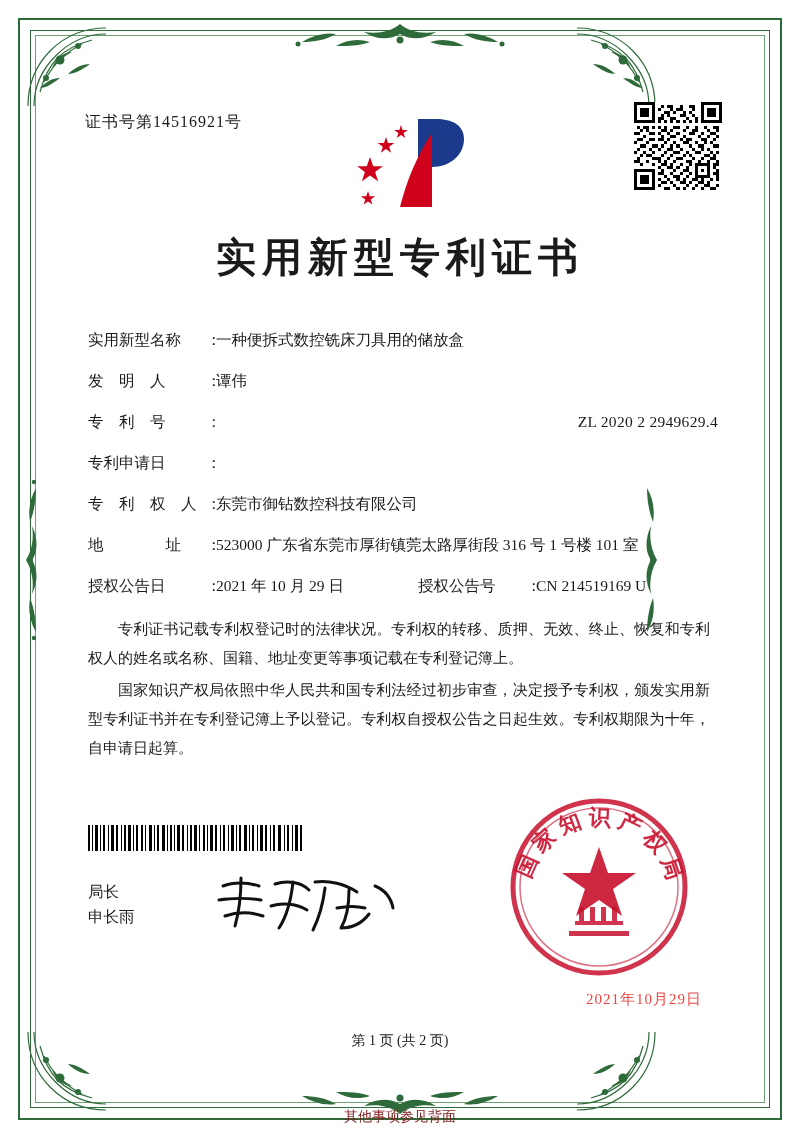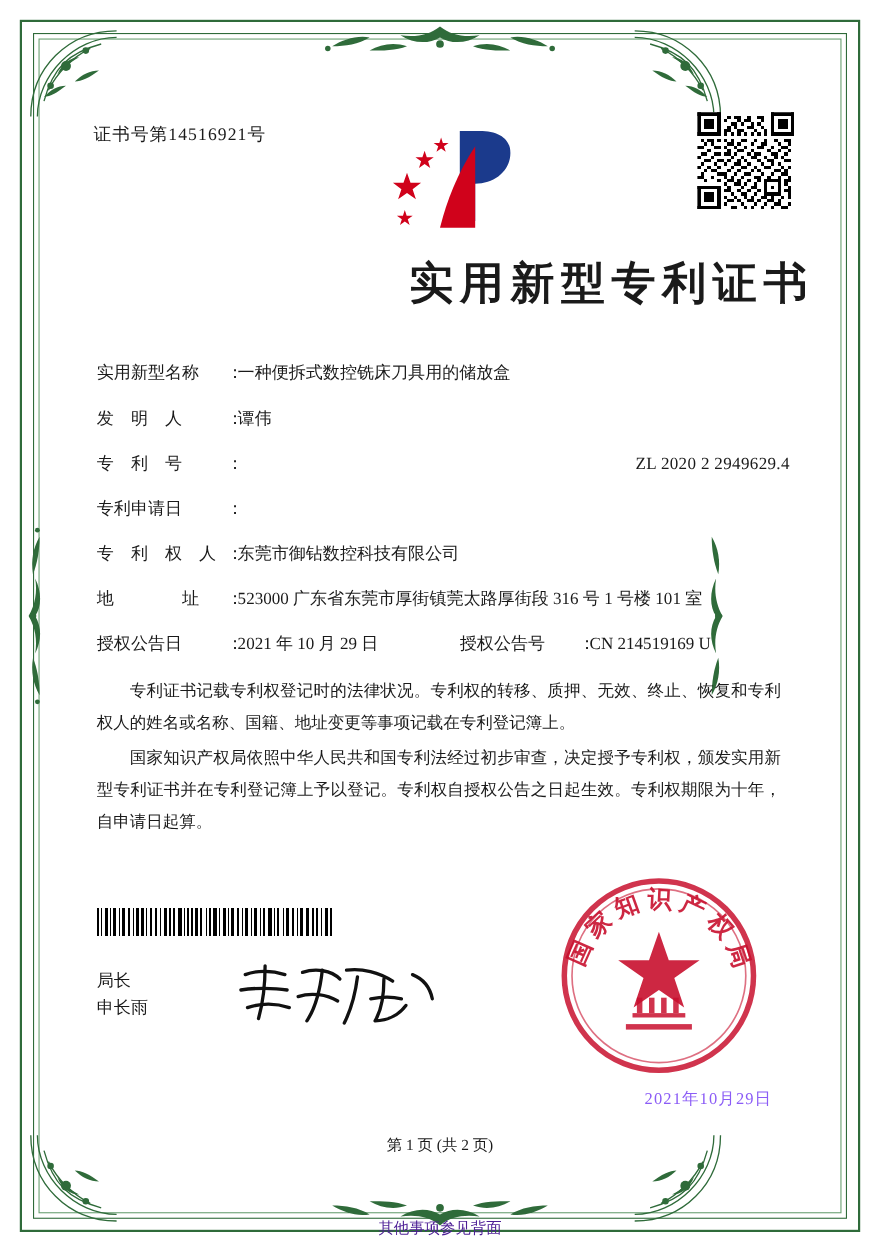--- a/index.html
+++ b/index.html
@@ -84,21 +84,21 @@
     position: absolute;
     right: 18px; top: 42px;
     width: 88px; height: 88px;
   }
   .qr svg { display: block; }
 
   .doc-title {
     position: absolute;
     left: 0; top: 170px;
     width: 680px;
-    text-align: right;
+    text-align: center;
     font-size: 40px;
     font-weight: bold;
     letter-spacing: 6px;
     font-family: "Liberation Serif", "DejaVu Serif", serif;
   }
 
   
   .fields {
     position: absolute;
     left: 28px; top: 268px;
@@ -159,39 +159,39 @@
   
   .seal {
     position: absolute;
     right: 48px; top: 735px;
     width: 185px; height: 185px;
   }
   .seal-date {
     position: absolute;
     right: 38px; top: 930px;
     font-size: 15px;
-    color: #8b5cf6;
+    color: #ef4444;
     letter-spacing: 1px;
   }
 
   .page-num {
     position: absolute;
     left: 0; bottom: 28px;
     width: 680px;
     text-align: center;
     font-size: 14px;
   }
 
   .footer-note {
     position: absolute;
     left: 0; bottom: 12px;
     width: 800px;
     text-align: center;
     font-size: 14px;
-    color: #4c1d95;
+    color: #7f1d1d;
   }
 </style>
 </head>
 <body>
 
 <div class="page">
 
   <div class="border-outer"></div>
   <div class="border-inner"></div>
   <div class="border-hair"></div>

